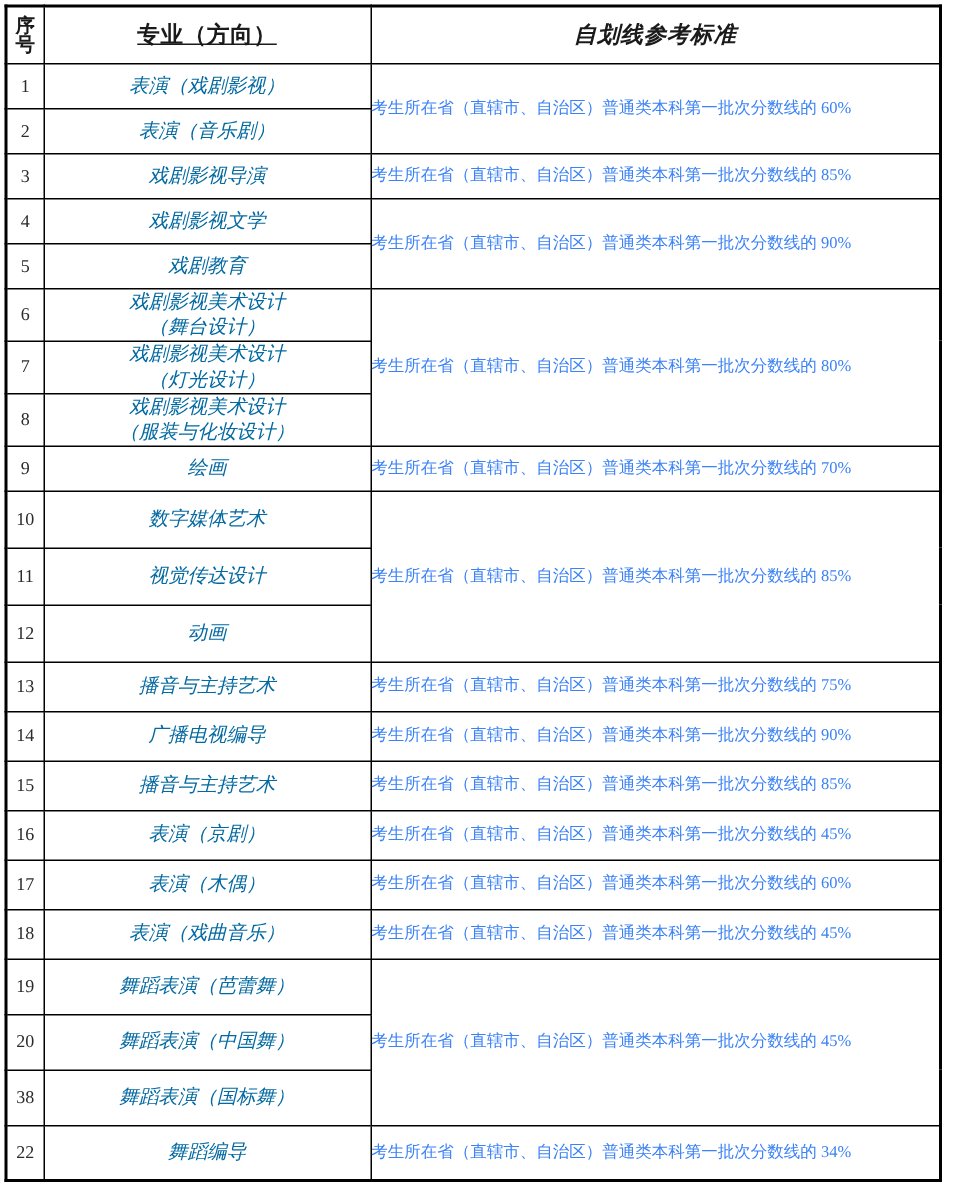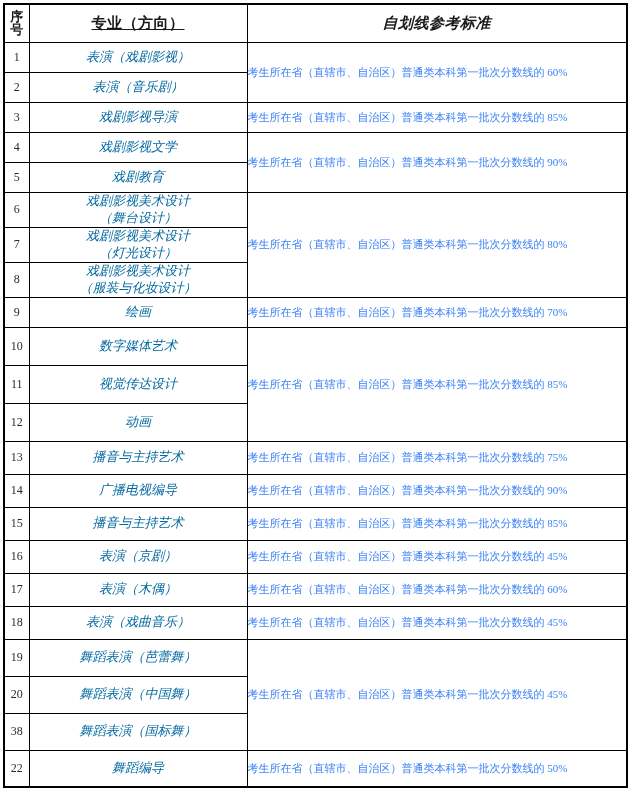--- a/index.html
+++ b/index.html
@@ -254,17 +254,17 @@
           <td class="idx">38</td>
           <td class="major">
             <span class="line">舞蹈表演（国标舞）</span>
           </td>
         </tr>
         <tr class="h-37" style="height: 37px; padding-left: 16px;">
           <td class="idx">22</td>
           <td class="major">
             <span class="line">舞蹈编导</span>
           </td>
-          <td class="standard">考生所在省（直辖市、自治区）普通类本科第一批次分数线的 50%</td>
+          <td class="standard">考生所在省（直辖市、自治区）普通类本科第一批次分数线的 34%</td>
         </tr>
       </tbody>
   </table>
 </div>
 
 </body></html>

